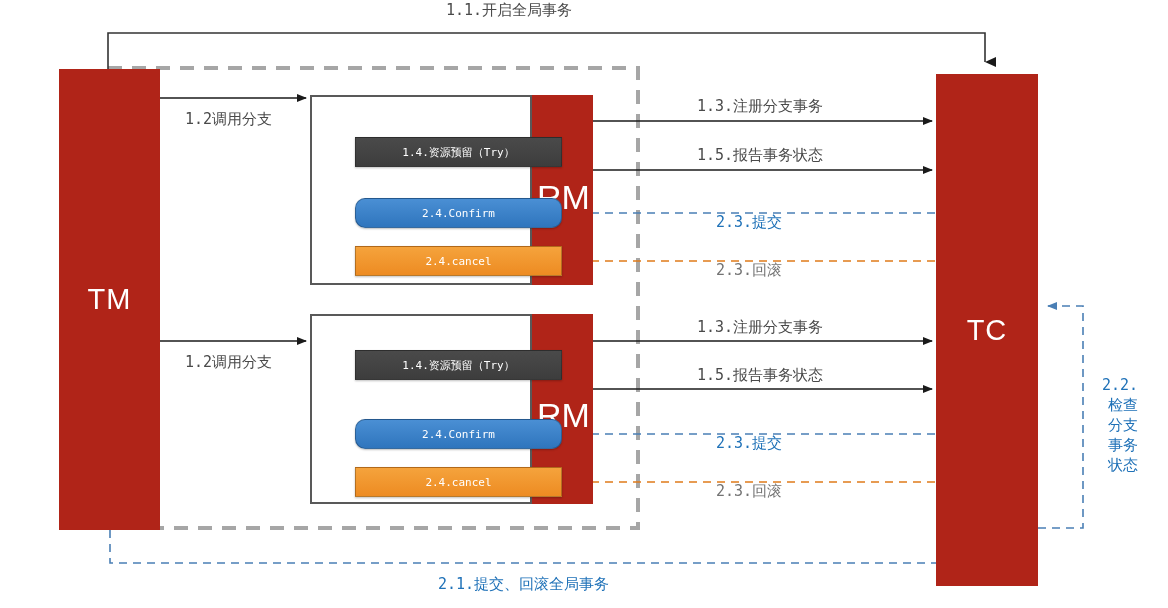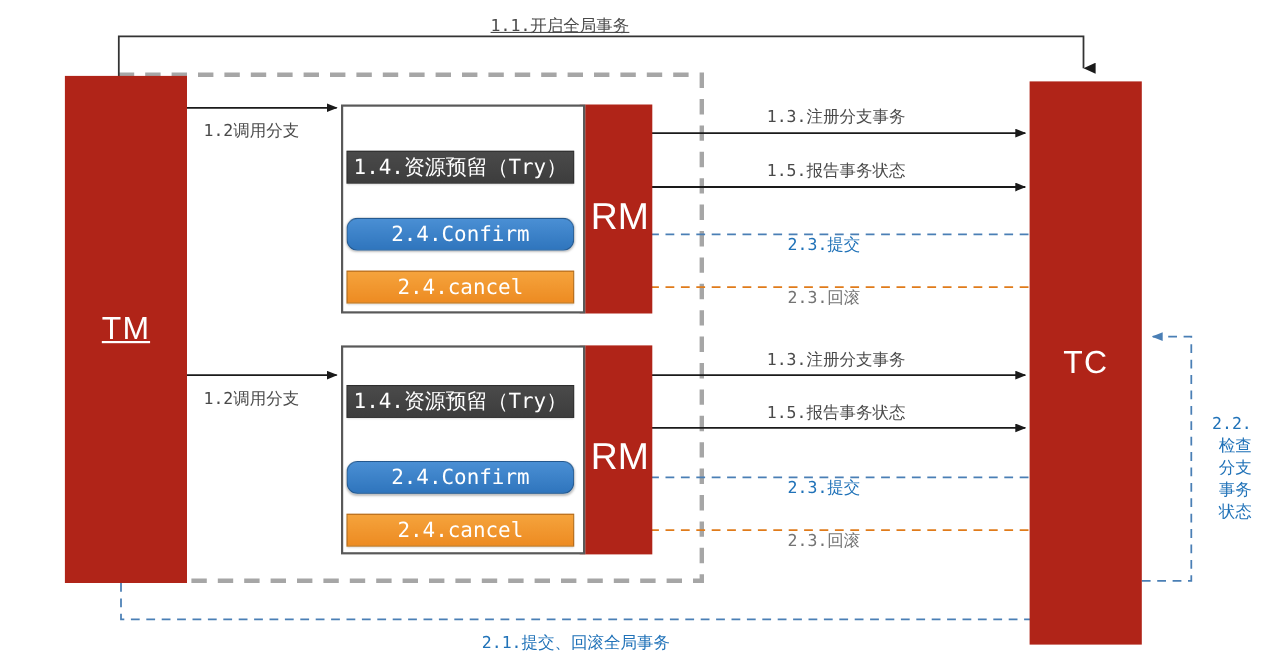--- a/index.html
+++ b/index.html
@@ -50,25 +50,26 @@
     border: 2px solid #595959;
     box-sizing: border-box;
   }
   .bar {
     position: absolute;
     display: flex;
     align-items: center;
     justify-content: center;
     color: #ffffff;
     font-family: "DejaVu Sans Mono", "Liberation Mono", monospace;
-    font-size: 19px;
+    font-size: 11px;
     letter-spacing: 0px;
     box-sizing: border-box;
     border: 1px solid rgba(0,0,0,0.25);
     box-shadow: 0 1px 2px rgba(0,0,0,0.25);
+    margin-left: 40px;
   }
   .bar.try {
     background: linear-gradient(to bottom, #4a4a4a, #3d3d3d);
   }
   .bar.confirm {
     background: linear-gradient(to bottom, #4a8fd4, #2f75bd);
     border-radius: 10px;
   }
   .bar.cancel {
     background: linear-gradient(to bottom, #f5a33c, #ed8b22);
@@ -171,21 +172,21 @@
 
     <g>
       <path d="M 1038,528 L 1083,528 L 1083,306 L 1048,306" fill="none" stroke="#4a7fb5" stroke-width="1.6" stroke-dasharray="8,6" marker-end="url(#arrBlue)"></path>
     </g>
 
     <g>
       <path d="M 110,530 L 110,563 L 985,563 L 985,535" fill="none" stroke="#4a7fb5" stroke-width="1.6" stroke-dasharray="8,6" marker-end="url(#arrBlue)"></path>
     </g>
   </svg>
 
-  <div class="actor" style="left:59px; top:69px; width:111px; height:461px;text-decoration:underline;">
+  <div class="actor" style="left:59px; top:69px; width:101px; height:461px;">
     <span class="actor-label">TM</span>
   </div>
 
   <div class="actor" style="left:936px; top:74px; width:102px; height:512px;">
     <span class="actor-label">TC</span>
   </div>
 
   <div>
     <div class="actor" style="left:527px; top:95px; width:66px; height:190px;"></div>
     <div class="rm-label" style="left:537px; top:178px;">RM</div>
@@ -201,21 +202,21 @@
     <div class="actor" style="left:527px; top:314px; width:66px; height:190px;"></div>
     <div class="rm-label" style="left:537px; top:396px;">RM</div>
 
     <div class="whitebox" style="left:310px; top:314px; width:222px; height:190px;"></div>
 
     <div class="bar try" style="left:315px; top:350px; width:207px; height:30px;">1.4.资源预留（Try）</div>
     <div class="bar confirm" style="left:315px; top:419px; width:207px; height:30px;">2.4.Confirm</div>
     <div class="bar cancel" style="left:315px; top:467px; width:207px; height:30px;">2.4.cancel</div>
   </div>
 
-  <div class="edge-label dark" style="left:446px; top:14px;text-decoration:underline;">1.1.开启全局事务</div>
+  <div class="edge-label dark" style="left:446px; top:1px;">1.1.开启全局事务</div>
 
   <div class="edge-label dark" style="left:185px; top:110px;">1.2调用分支</div>
   <div class="edge-label dark" style="left:185px; top:353px;">1.2调用分支</div>
 
   <div class="edge-label dark" style="left:697px; top:97px;">1.3.注册分支事务</div>
   <div class="edge-label dark" style="left:697px; top:146px;">1.5.报告事务状态</div>
   <div class="edge-label blue" style="left:716px; top:213px;">2.3.提交</div>
   <div class="edge-label orange" style="left:716px; top:261px;">2.3.回滚</div>
 
   <div class="edge-label dark" style="left:697px; top:318px;">1.3.注册分支事务</div>

